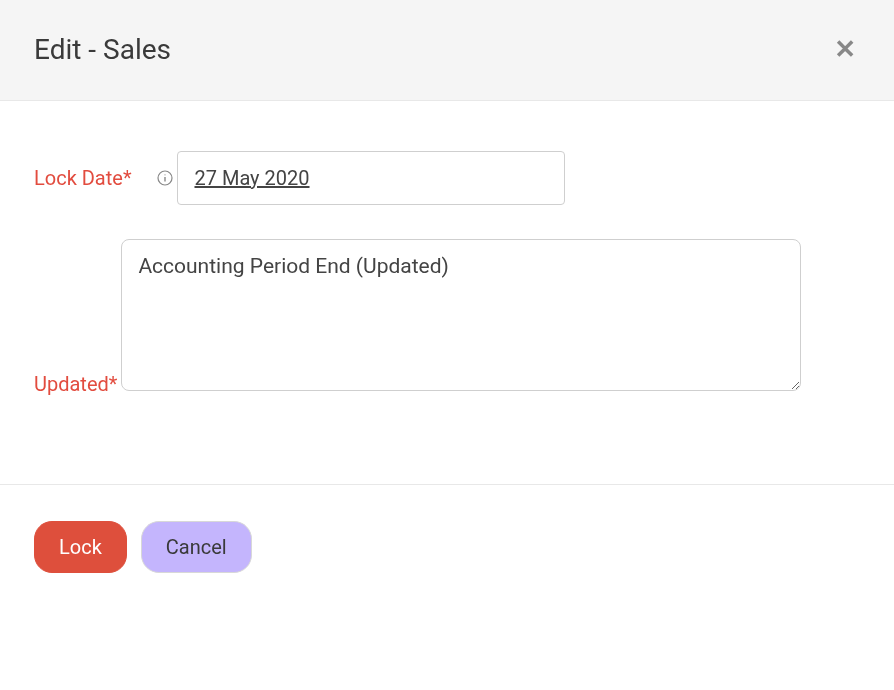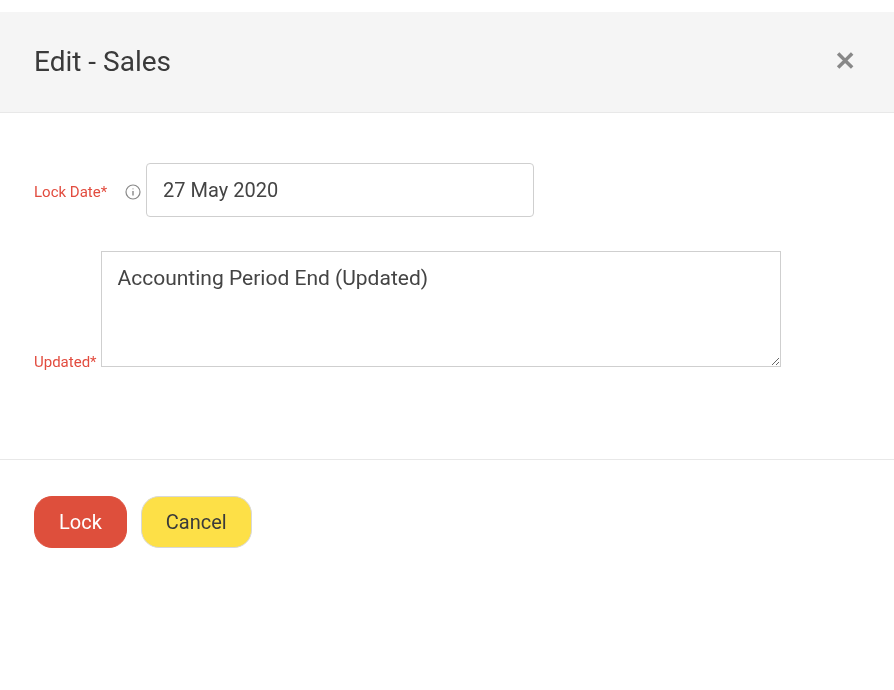--- a/index.html
+++ b/index.html
@@ -14,21 +14,20 @@
       height: 690px;
       overflow: hidden;
     }
     .header {
       background: #f5f5f5;
       padding: 32px 34px 34px 34px;
       border-bottom: 1px solid #e8e8e8;
       display: flex;
       justify-content: space-between;
       align-items: center;
-      margin-top: 12px;
     }
     .header-title {
       font-size: 28px;
       font-weight: 400;
       color: #3a3a3a;
     }
     .close-icon {
       font-size: 26px;
       font-weight: bold;
       color: #888;
@@ -36,25 +35,25 @@
       line-height: 1;
       padding: 4px;
     }
     .form-body {
       padding: 50px 34px 40px 34px;
     }
     .field-group {
       margin-bottom: 34px;
     }
     .field-label {
-      font-size: 15px;
+      font-size: 20px;
       color: #e24c3f;
       display: inline-flex;
       align-items: center;
-      gap: 17px;
+      gap: 24px;
       margin-bottom: 14px;
     }
     .info-icon {
       display: inline-flex;
       align-items: center;
       justify-content: center;
       width: 18px;
       height: 18px;
       cursor: pointer;
     }
@@ -64,29 +63,30 @@
     }
     .date-input {
       width: 388px;
       padding: 14px 16px;
       font-size: 20px;
       color: #444;
       border: 1px solid #cfcfcf;
       border-radius: 4px;
       outline: none;
       font-family: inherit;
+      text-decoration: underline;
     }
     .reason-textarea {
       width: 680px;
-      height: 116px;
+      height: 152px;
       padding: 14px 16px;
       font-size: 21px;
       color: #444;
       border: 1px solid #cfcfcf;
-      border-radius: 0;
+      border-radius: 8px;
       outline: none;
       resize: both;
       font-family: inherit;
     }
     .footer {
       border-top: 1px solid #e8e8e8;
       padding: 36px 34px;
       display: flex;
       gap: 14px;
     }
@@ -96,21 +96,21 @@
       border-radius: 18px;
       cursor: pointer;
       font-family: inherit;
     }
     .btn-primary {
       background: #de4f3c;
       color: #fff;
       border: 1px solid #de4f3c;
     }
     .btn-secondary {
-      background: #fde047;
+      background: #c4b5fd;
       color: #3a3a3a;
       border: 1px solid #d8d8d8;
     }
   </style>
 </head>
 <body>
 
 <div class="header">
   <h1 class="header-title">Edit - Sales</h1>
   <span class="close-icon">✕</span>

